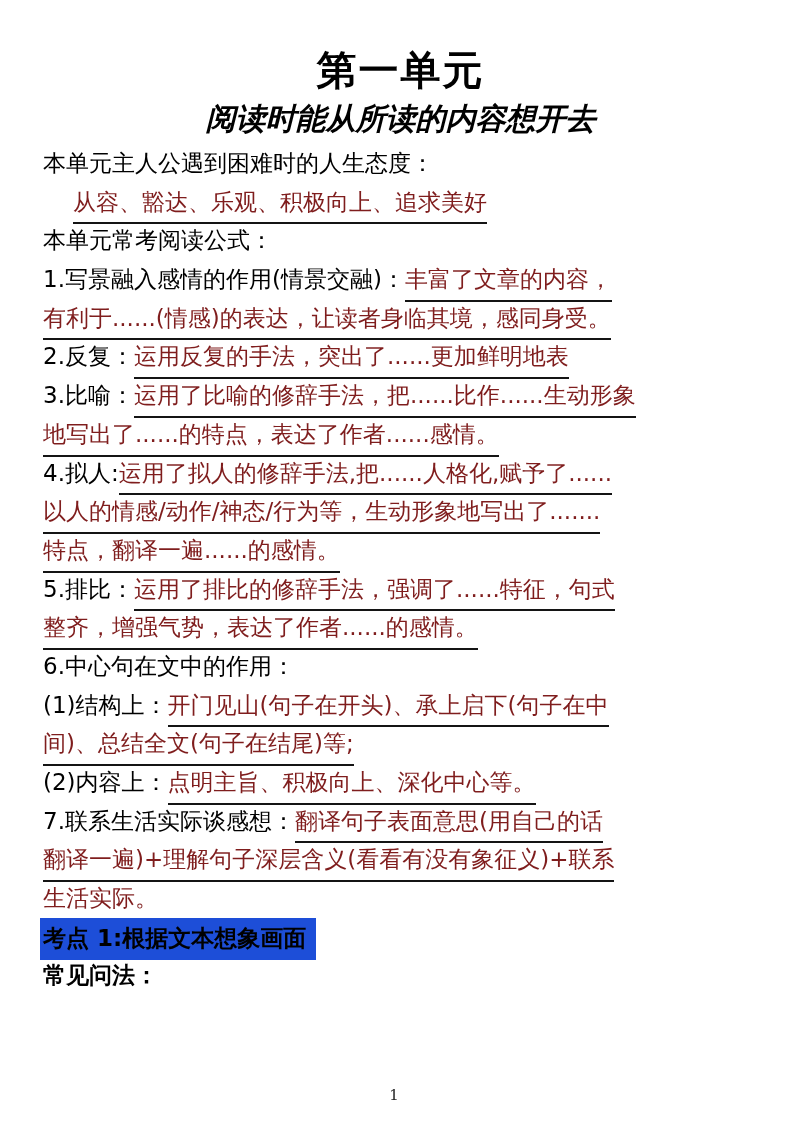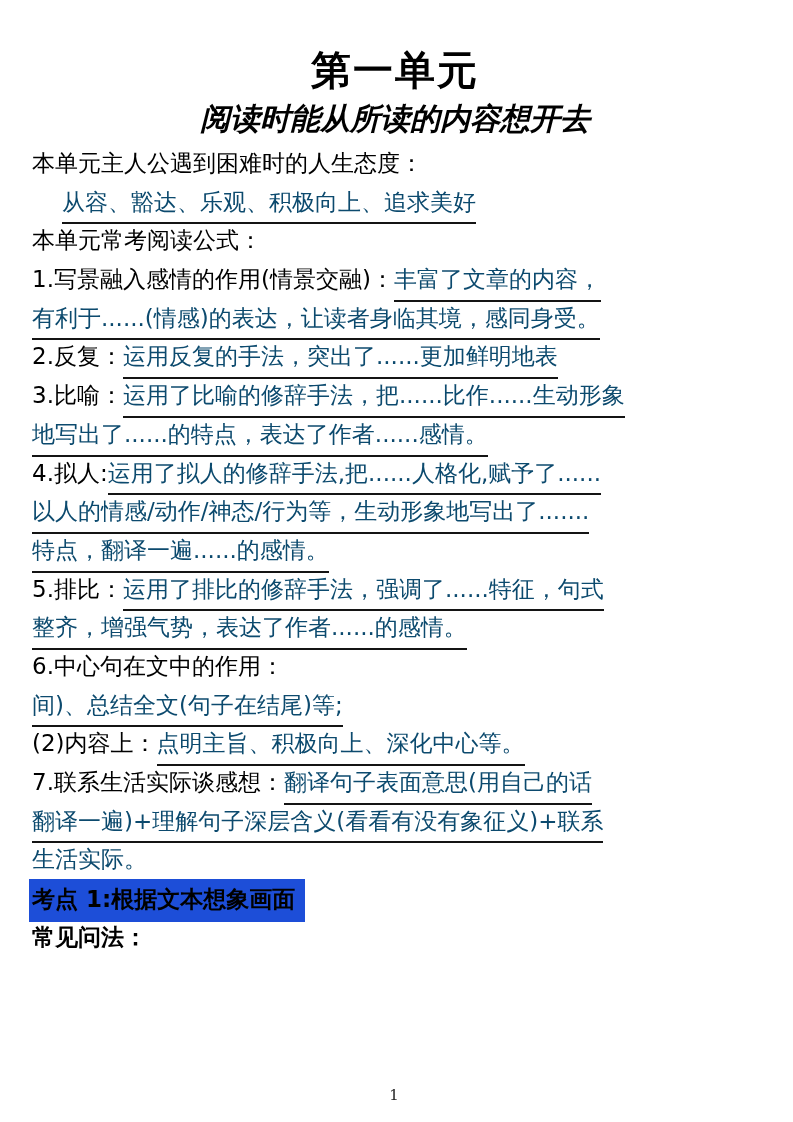--- a/index.html
+++ b/index.html
@@ -7,21 +7,21 @@
     width: 793px; height: 1122px;
     background: #ffffff;
     font-family: "DejaVu Sans", sans-serif;
     color: #000000;
     overflow: hidden;
   }
   .page {
     position: relative;
     width: 788px; height: 1122px;
     box-sizing: border-box;
-    padding: 42px 30px 0 32px;
+    padding: 42px 30px 0 43px;
   }
   .title {
     margin: 0;
     text-align: center;
     font-size: 40px;
     font-weight: 700;
     line-height: 56px;
     letter-spacing: 2px;
   }
   .subtitle {
@@ -35,21 +35,21 @@
   .content { margin-top: 4px; }
   .line {
     font-size: 23px;
     line-height: 38.7px;
     height: 38.7px;
     white-space: nowrap;
   }
   .line.indent { padding-left: 30px; }
   .line.bold { font-weight: 700; }
   .seg { display: inline-block; vertical-align: baseline; }
-  .seg.red { color: #0c4a6e; }
+  .seg.red { color: #7f1d1d; }
   .seg.underline {
     border-bottom: 2px solid #141414;
     padding-bottom: 1px;
   }
   .hl-wrap {
     display: inline-block;
     background: #1d4ed8;
     padding: 1px 10px 3px 3px;
     margin-left: -3px;
   }
@@ -77,20 +77,21 @@
       <div class="line"><span class="seg red underline">有利于......(情感)的表达，让读者身临其境，感同身受。</span></div>
       <div class="line"><span class="seg">2.反复：</span><span class="seg red underline">运用反复的手法，突出了......更加鲜明地表</span></div>
       <div class="line"><span class="seg">3.比喻：</span><span class="seg red underline">运用了比喻的修辞手法，把......比作......生动形象</span></div>
       <div class="line"><span class="seg red underline">地写出了......的特点，表达了作者......感情。</span></div>
       <div class="line"><span class="seg">4.拟人:</span><span class="seg red underline">运用了拟人的修辞手法,把......人格化,赋予了......</span></div>
       <div class="line"><span class="seg red underline">以人的情感/动作/神态/行为等，生动形象地写出了.......</span></div>
       <div class="line"><span class="seg red underline">特点，翻译一遍......的感情。</span></div>
       <div class="line"><span class="seg">5.排比：</span><span class="seg red underline">运用了排比的修辞手法，强调了......特征，句式</span></div>
       <div class="line"><span class="seg red underline">整齐，增强气势，表达了作者......的感情。</span></div>
       <div class="line"><span class="seg">6.中心句在文中的作用：</span></div>
+      <div class="line"><span class="seg">(1)结构上：</span><span class="seg red underline">开门见山(句子在开头)、承上启下(句子在中</span></div>
       <div class="line"><span class="seg red underline">间)、总结全文(句子在结尾)等;</span></div>
       <div class="line"><span class="seg">(2)内容上：</span><span class="seg red underline">点明主旨、积极向上、深化中心等。</span></div>
       <div class="line"><span class="seg">7.联系生活实际谈感想：</span><span class="seg red underline">翻译句子表面意思(用自己的话</span></div>
       <div class="line"><span class="seg red underline">翻译一遍)+理解句子深层含义(看看有没有象征义)+联系</span></div>
       <div class="line"><span class="seg red underline">生活实际。</span></div>
       <div class="line bold"><span class="hl-wrap"><span class="seg">考点 1:根据文本想象画面</span></span></div>
       <div class="line bold"><span class="seg">常见问法：</span></div>
     </div>
   <div class="page-number">1</div>
 </div>

